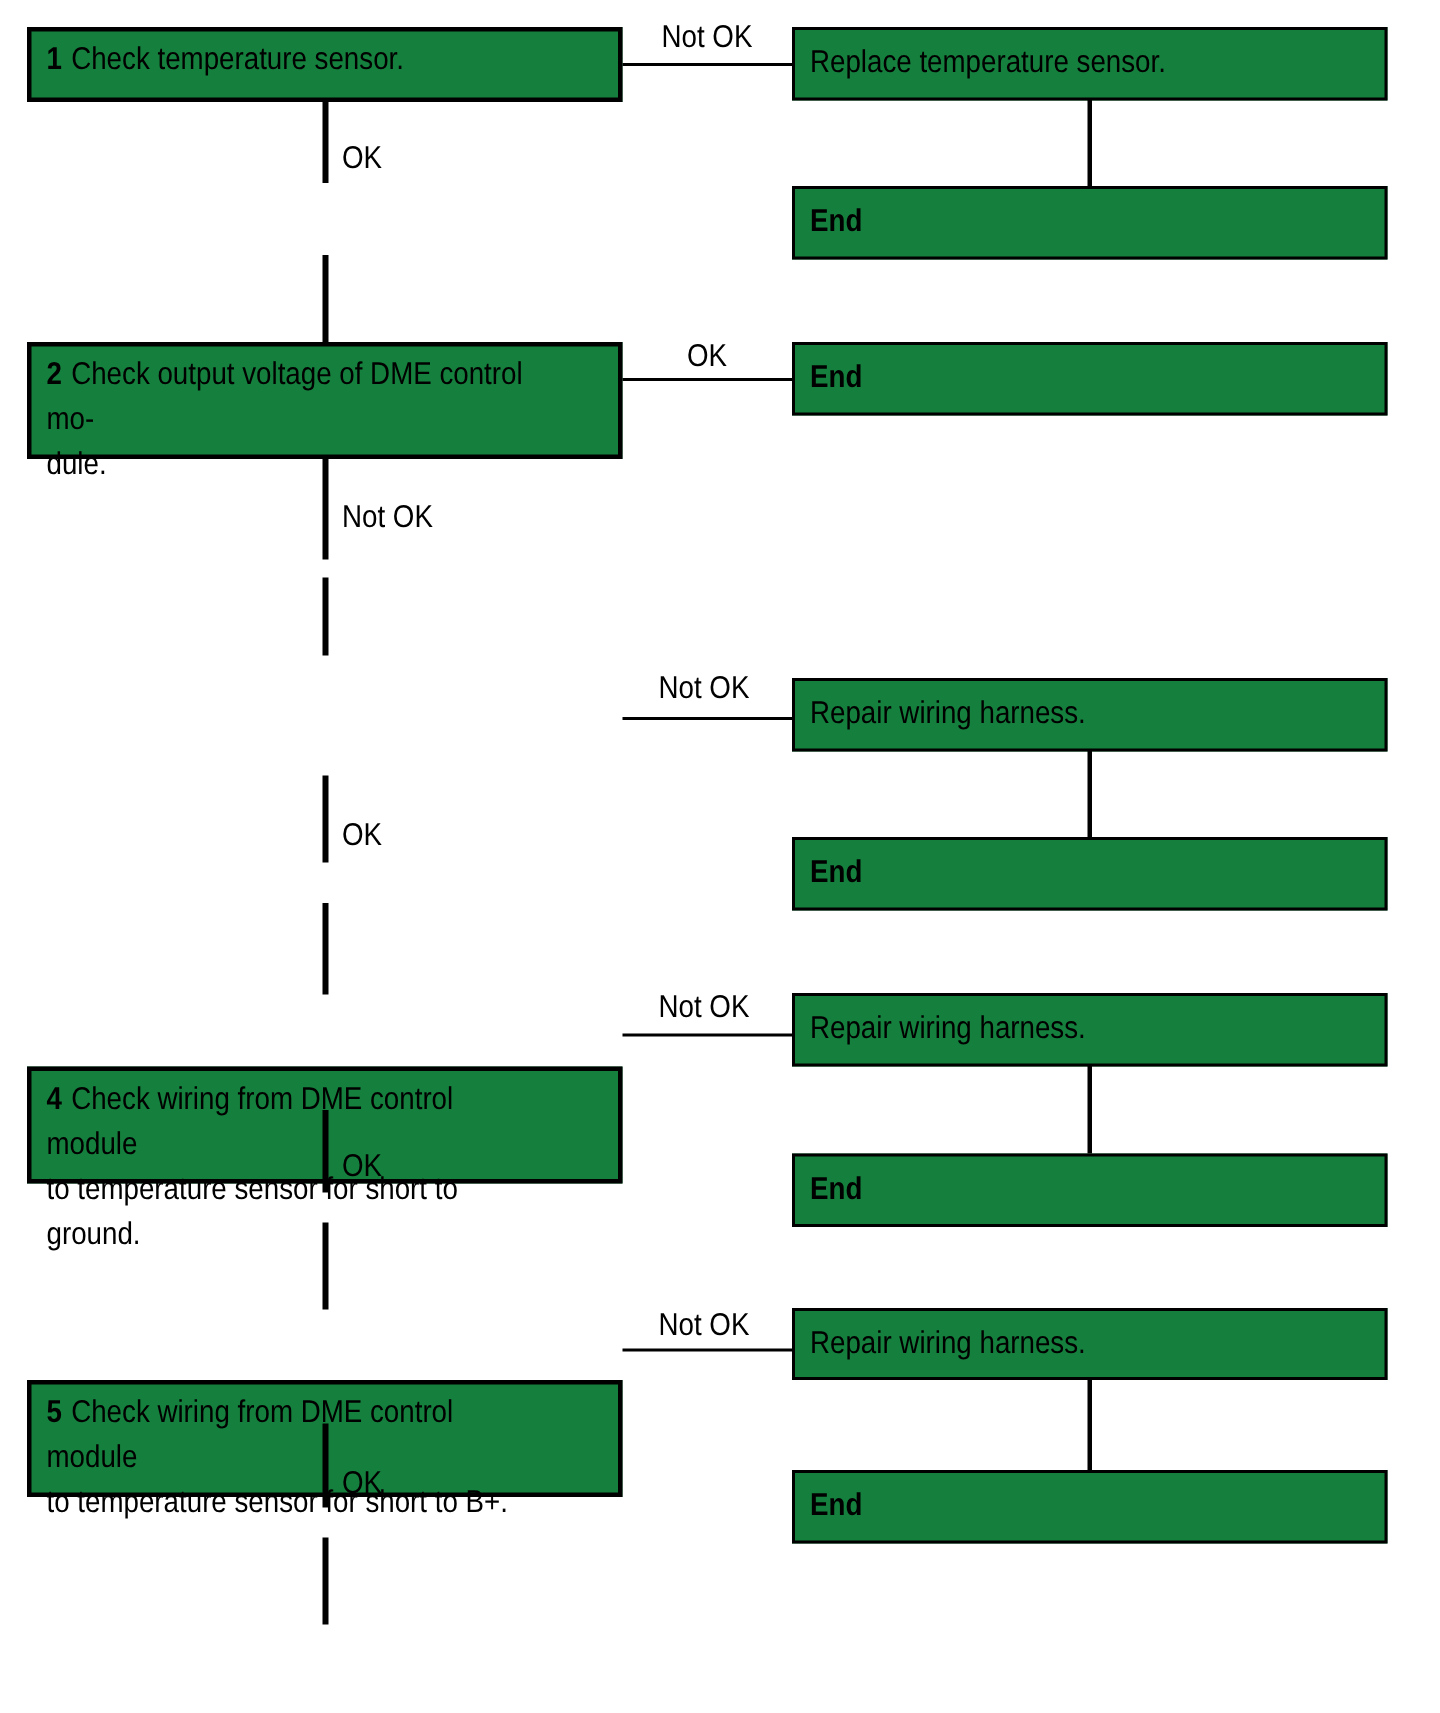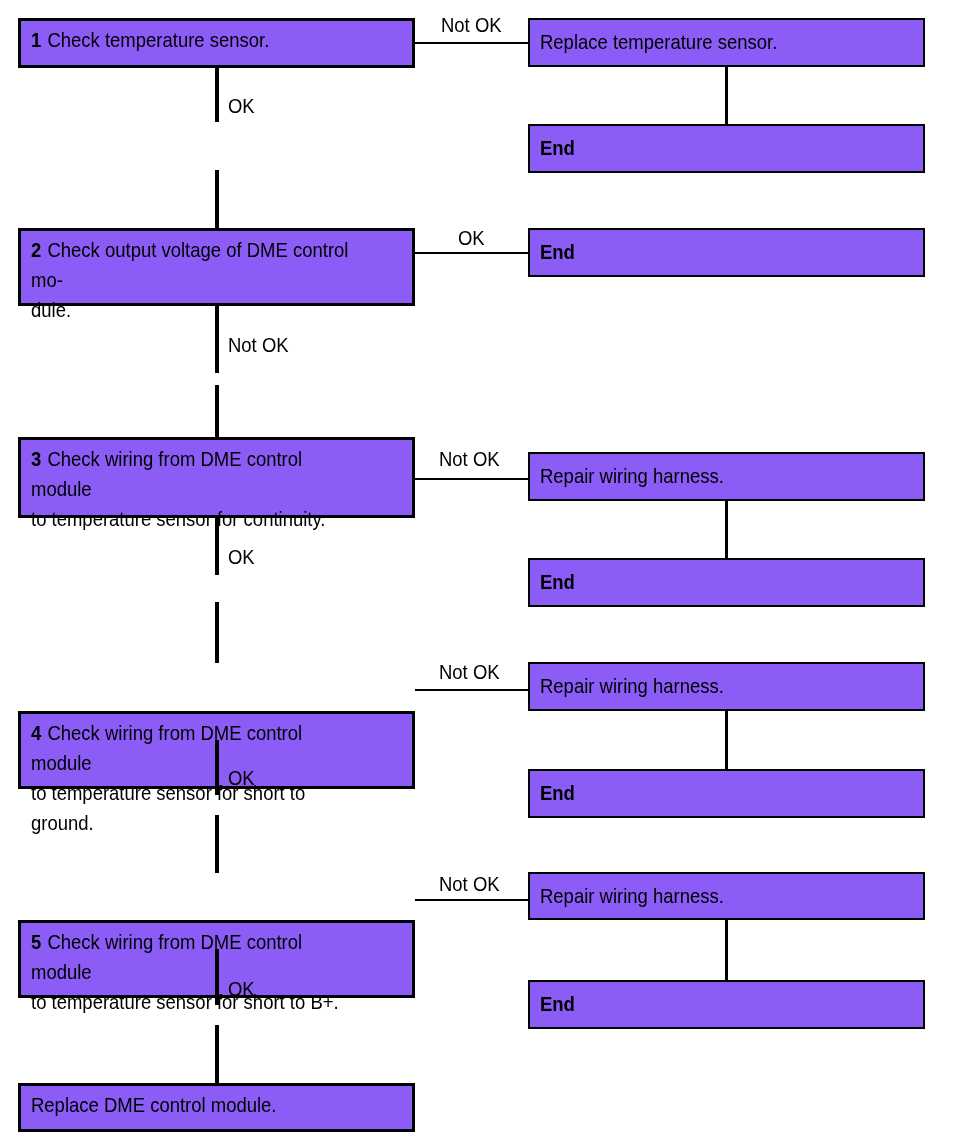--- a/index.html
+++ b/index.html
@@ -8,21 +8,21 @@
     width: 960px;
     height: 1142px;
     background: #ffffff;
     color: #000000;
     font-family: "Liberation Sans", sans-serif;
     overflow: hidden;
   }
   .box {
     position: absolute;
     box-sizing: border-box;
-    background: #8b5cf6;
+    background: #15803d;
     border: 3px solid #000000;
     font-size: 21px;
     line-height: 30px;
     padding: 4px 8px 0 10px;
   }
   .box-right {
     border-width: 2px;
     padding-top: 7px;
   }
   .txt-wrap {
@@ -49,34 +49,27 @@
 
 <div class="canvas">
 
   <div class="box" style="left:18px; top:18px; width:397px; height:50px;">
     <div class="txt-wrap"><span class="num">1</span><span>Check temperature sensor.</span></div>
   </div>
   <div class="box" style="left:18px; top:228px; width:397px; height:78px;">
     <div class="txt-wrap"><span class="num">2</span><span>Check output voltage of DME control mo-
 dule.</span></div>
   </div>
-  <div class="box" style="left:18px; top:437px; width:397px; height:81px;">
-    <div class="txt-wrap"><span class="num">3</span><span>Check wiring from DME control module
-to temperature sensor for continuity.</span></div>
-  </div>
   <div class="box" style="left:18px; top:663px; width:397px; height:78px;margin-top:48px;">
     <div class="txt-wrap"><span class="num">4</span><span>Check wiring from DME control module
 to temperature sensor for short to ground.</span></div>
   </div>
   <div class="box" style="left:18px; top:920px; width:397px; height:78px;">
     <div class="txt-wrap"><span class="num">5</span><span>Check wiring from DME control module
 to temperature sensor for short to B+.</span></div>
-  </div>
-  <div class="box" style="left:18px; top:1083px; width:397px; height:49px;">
-    <div class="txt-wrap">Replace DME control module.</div>
   </div>
 
   <div class="box box-right" style="left:528px; top:18px; width:397px; height:49px;">
     <div class="txt-wrap">Replace temperature sensor.</div>
   </div>
   <div class="box box-right" style="left:528px; top:124px; width:397px; height:49px;">
     <div class="txt-wrap bold">End</div>
   </div>
   <div class="box box-right" style="left:528px; top:228px; width:397px; height:49px;">
     <div class="txt-wrap bold">End</div>

